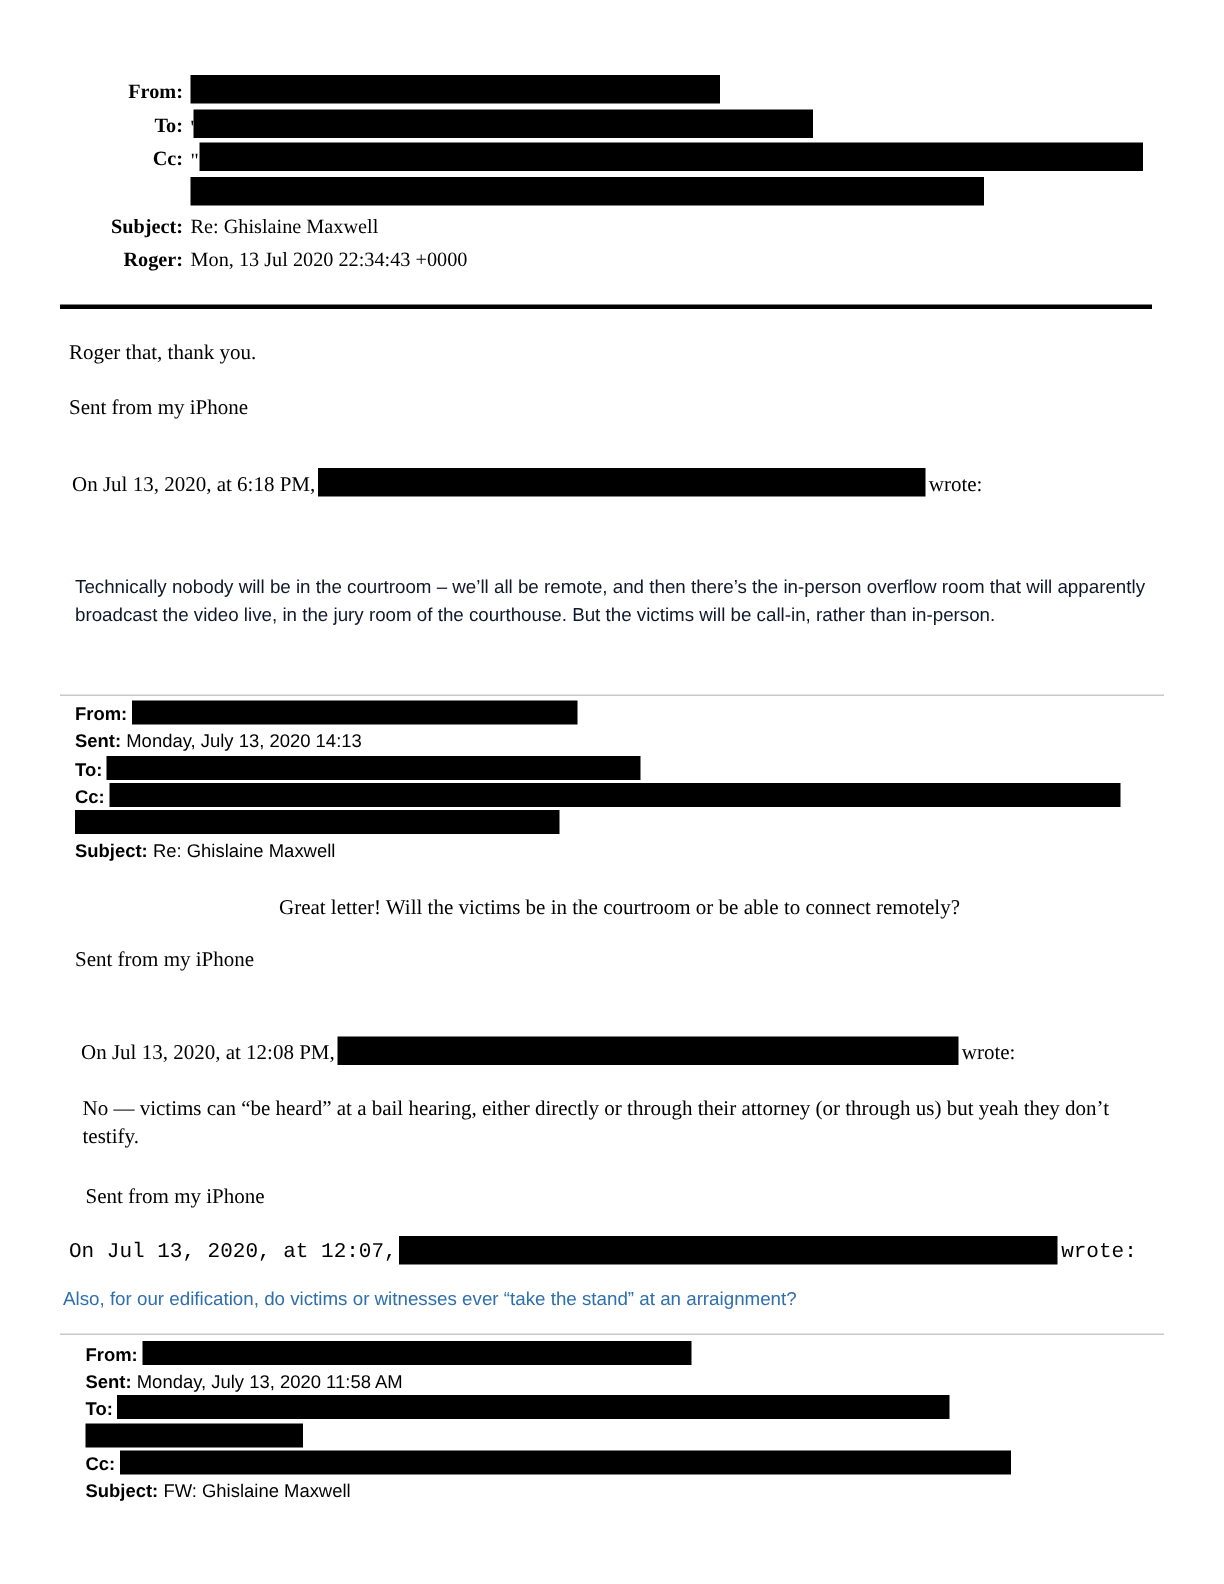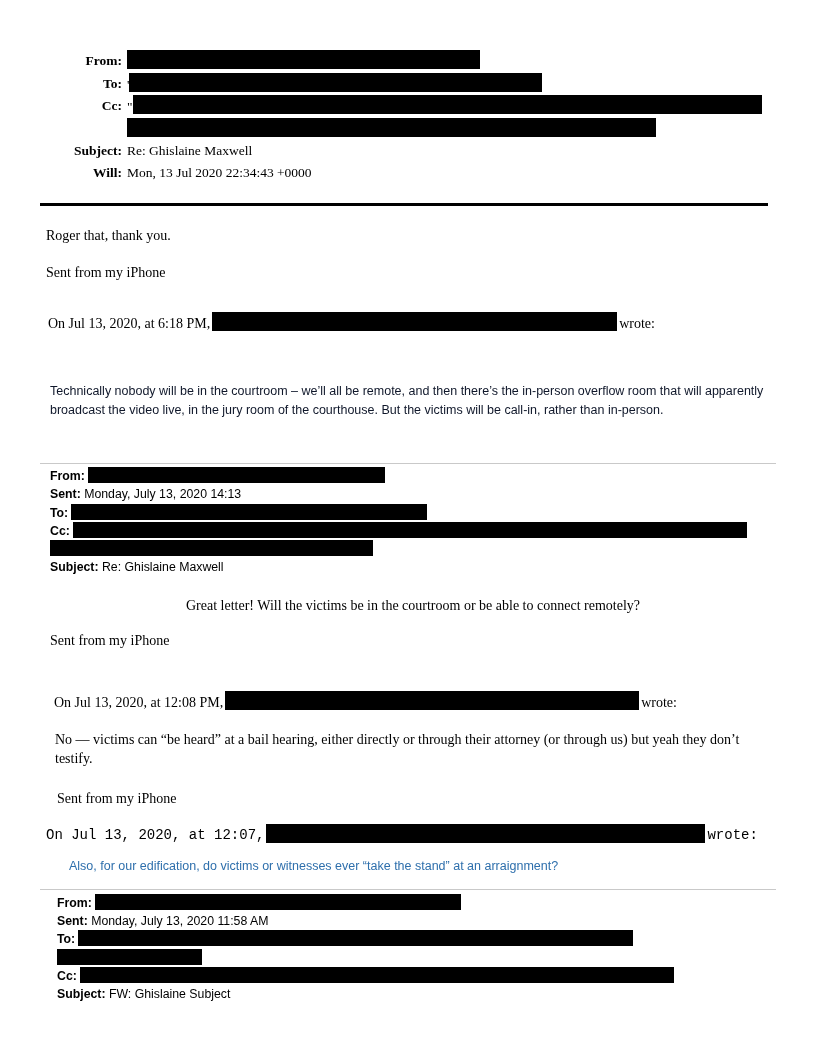--- a/index.html
+++ b/index.html
@@ -24,21 +24,21 @@
   .p-sig1  { margin-top:18px; }
   .quote-line { font-size:14px; line-height:19px; margin-left:8px; }
   .q1 { margin-top:30px; }
   .quote-line .redact { height:19px; margin:0 2px; }
   
   .blue-para {
     font-family:"Liberation Sans", sans-serif;
     font-size:12.5px; line-height:18.5px; color:#0f172a;
     margin:49px 0 0 10px; max-width:716px;
   }
-  .blue-line { font-family:"Liberation Sans", sans-serif; font-size:12.5px; line-height:14px; color:#2E6FAC; margin:14px 0 0 29px; }
+  .blue-line { font-family:"Liberation Sans", sans-serif; font-size:12.5px; line-height:14px; color:#2E6FAC; margin:14px 0 0 2px; }
   
   .divider { height:1px; background:#c9c9c9; width:736px; }
   .div1 { margin-top:44px; }
   .div2 { margin-top:16px; }
   
   .hdr-sans { font-family:"Liberation Sans", sans-serif; font-size:12.3px; }
   .hdr-sans .srow { line-height:18.3px; }
   .hdr-sans b { font-weight:bold; }
   .hdr-sans .redact { height:16px; margin-left:3px; }
   .hdr-mid { margin:3px 0 0 10px; }
@@ -68,21 +68,21 @@
     <div class="hrow">
       <span class="hlabel">Cc:</span>
       <span class="hval"><span>"</span><span class="redact" style="width:629px"></span><br>
       <span class="redact" style="width:529px"></span></span>
     </div>
     <div class="hrow">
       <span class="hlabel">Subject:</span>
       <span class="hval">Re: Ghislaine Maxwell</span>
     </div>
     <div class="hrow">
-      <span class="hlabel">Will:</span>
+      <span class="hlabel">Roger:</span>
       <span class="hval">Mon, 13 Jul 2020 22:34:43 +0000</span>
     </div>
   </div>
 
   <div class="rule-thick"></div>
 
   <p class="sbody p-roger">Roger that, thank you.</p>
   <p class="sbody p-sig1">Sent from my iPhone</p>
   <p class="quote-line q1"><span>On Jul 13, 2020, at 6:18 PM,</span><span class="redact" style="width:405px"></span><span>wrote:</span></p>
 
@@ -110,16 +110,16 @@
   <p class="blue-line">Also, for our edification, do victims or witnesses ever “take the stand” at an arraignment?</p>
 
   <div class="divider div2"></div>
 
   <div class="hdr-sans hdr-bot">
     <div class="srow"><b>From:</b><span class="redact" style="width:366px"></span></div>
     <div class="srow"><b>Sent:</b> <span>Monday, July 13, 2020 11:58 AM</span></div>
     <div class="srow"><b>To:</b><span class="redact" style="width:555px"></span><br>
       <span class="redact" style="width:145px; margin-left:0"></span></div>
     <div class="srow"><b>Cc:</b><span class="redact" style="width:594px"></span></div>
-    <div class="srow"><b>Subject:</b> <span>FW: Ghislaine Subject</span></div>
+    <div class="srow"><b>Subject:</b> <span>FW: Ghislaine Maxwell</span></div>
   </div>
 
 </div>
 
 </body></html>

